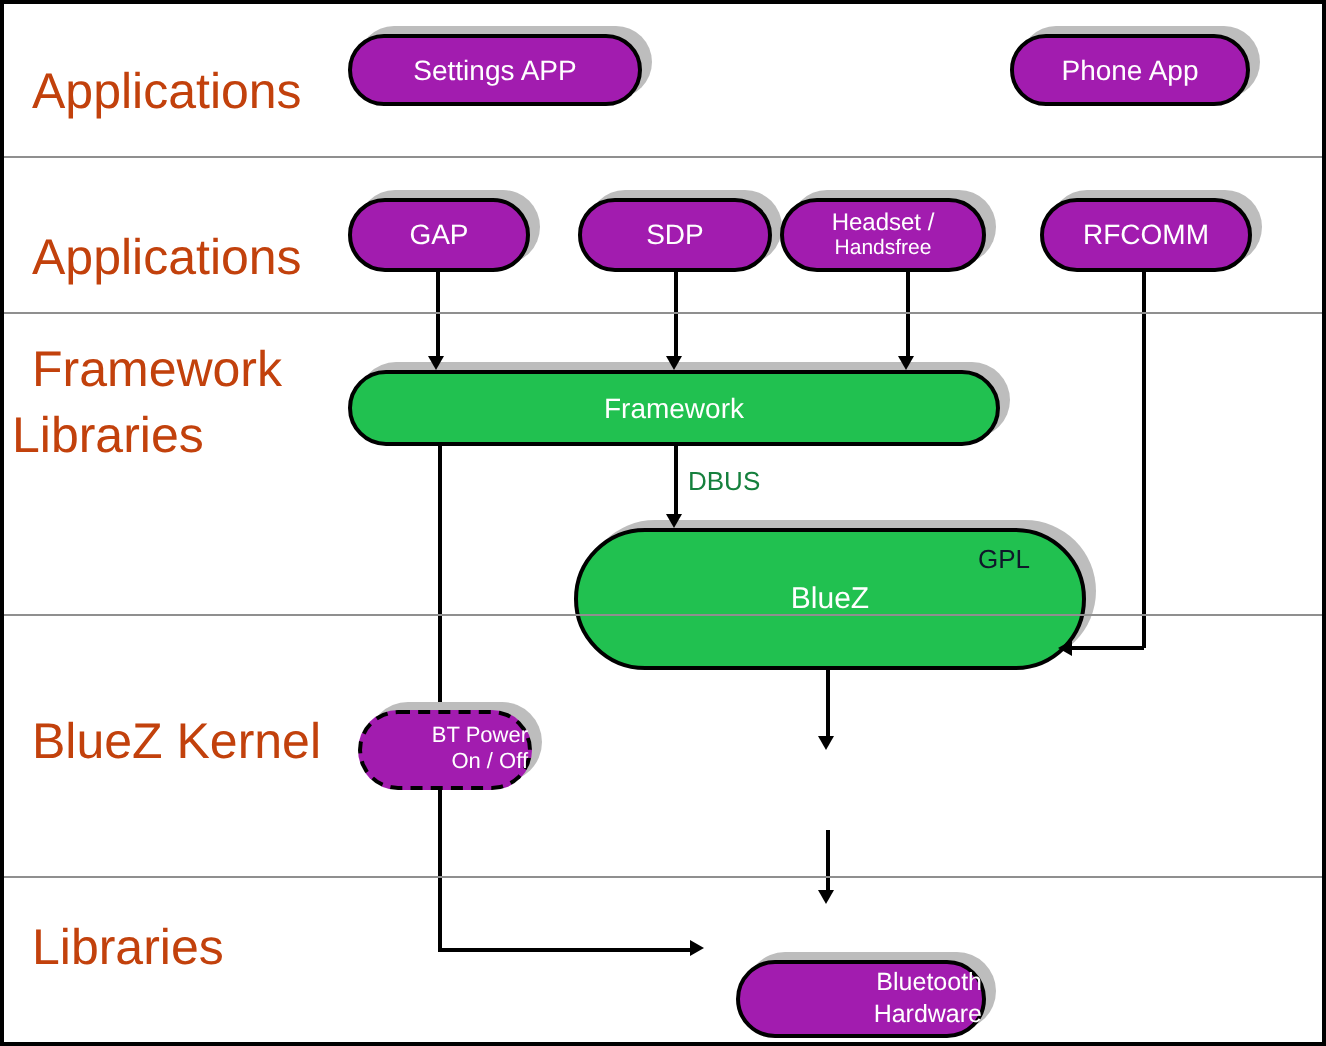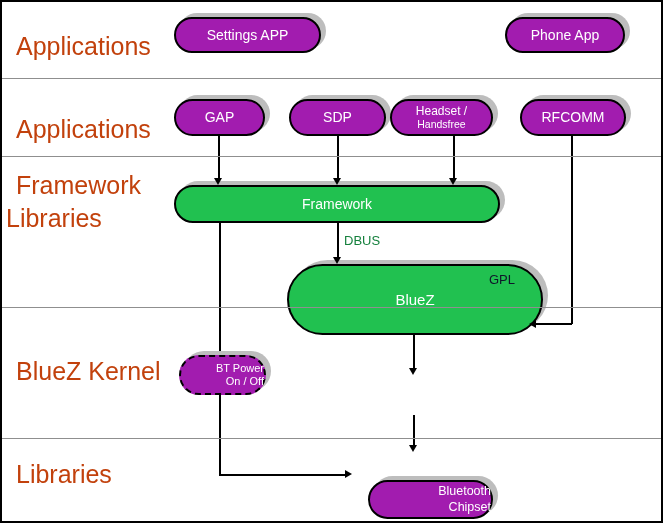--- a/index.html
+++ b/index.html
@@ -100,16 +100,16 @@
     <span class="gpl-tag">GPL</span>
   </div>
 
   <div class="pill red dashed" style="left:177px;top:353px;width:87px;height:40px;font-size:11px;">
     <div>BT Power</div>
     <div>On / Off</div>
   </div>
 
   <div class="pill red" style="left:366px;top:450px;width:125px;height:39px;font-size:12.5px;line-height:1.25;margin-top:28px;">
     <div>Bluetooth</div>
-    <div>Chipset</div>
+    <div>Hardware</div>
   </div>
 
 </div>
 
 </body></html>

